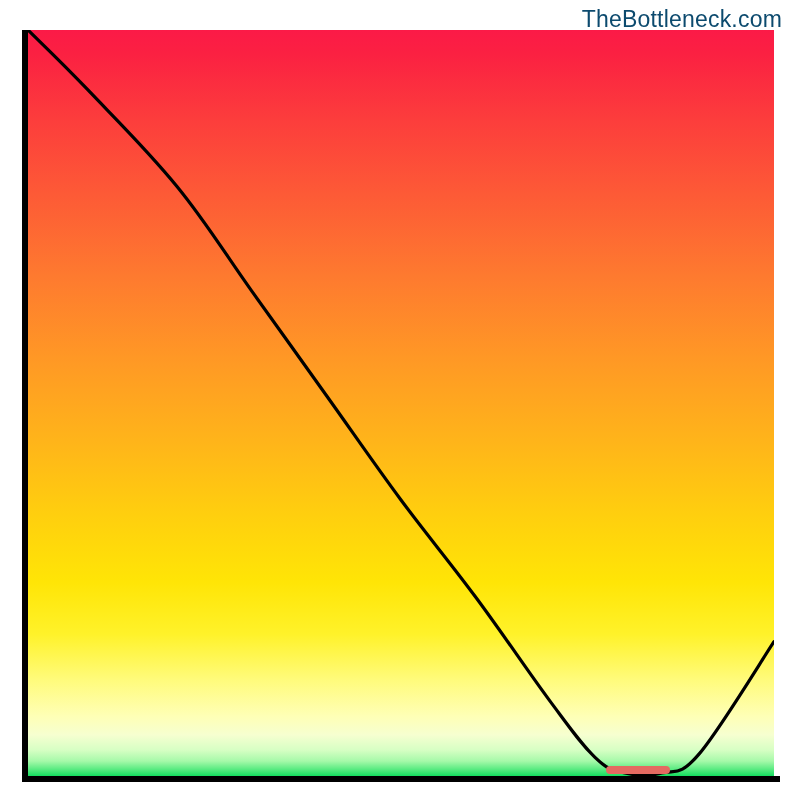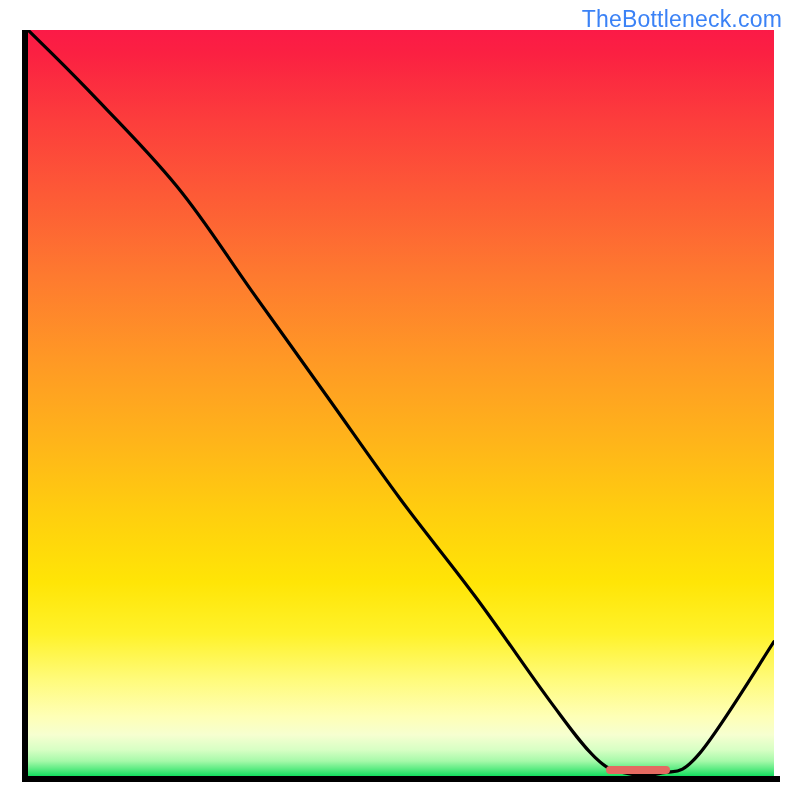--- a/index.html
+++ b/index.html
@@ -13,21 +13,21 @@
   }
   .canvas {
     position: relative;
     width: 800px;
     height: 800px;
   }
   .watermark {
     position: absolute;
     top: 6px;
     right: 18px;
-    color: #3b82f6;
+    color: #0c4a6e;
     font-size: 23px;
     font-weight: 500;
     letter-spacing: 0.2px;
   }
   .plot-area {
     position: absolute;
     left: 28px;
     top: 30px;
     width: 746px;
     height: 746px;

